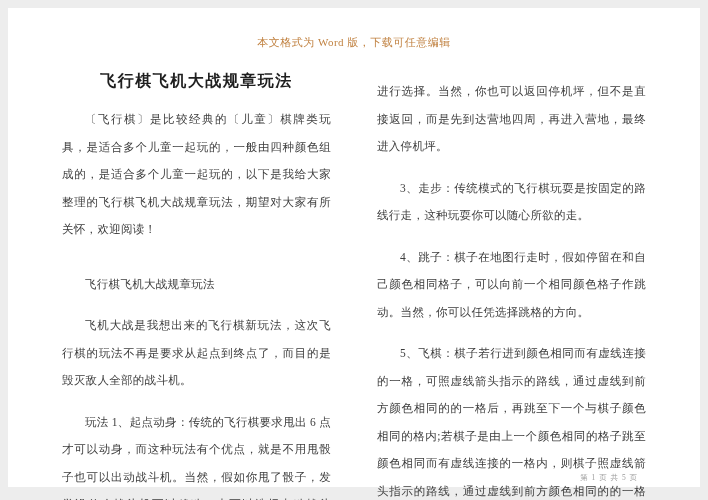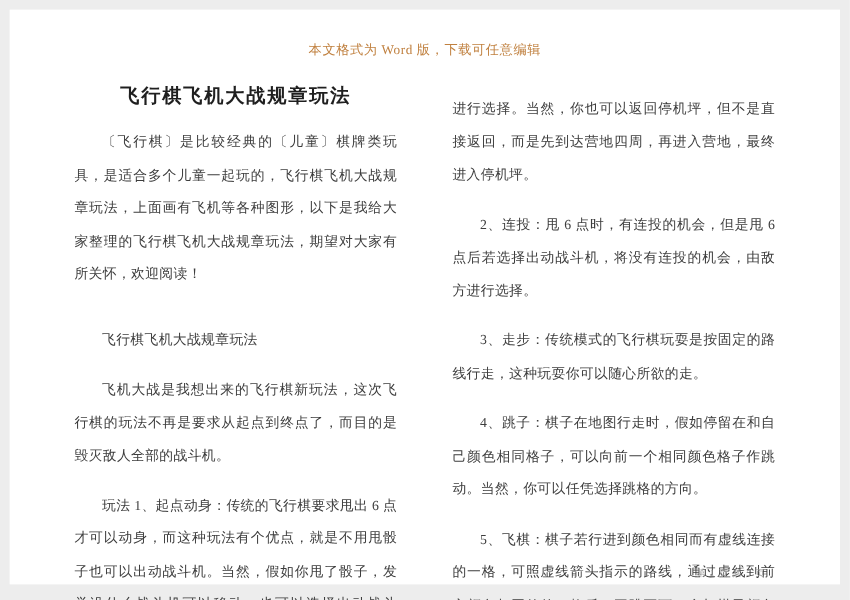--- a/index.html
+++ b/index.html
@@ -72,29 +72,28 @@
 <body>
 
 <div class="page">
 
   <div class="header-notice">本文格式为 Word 版，下载可任意编辑</div>
 
   <div class="content">
 
     <div class="col">
       <div class="doc-title">飞行棋飞机大战规章玩法</div>
-      <p class="para indent">〔飞行棋〕是比较经典的〔儿童〕棋牌类玩具，是适合多个儿童一起玩的，飞行棋飞机大战规章玩法，上面画有飞机等各种图形，以下是我给大家整理的飞行棋飞机大战规章玩法，期望对大家有所关怀，欢迎阅读！</p>
+      <p class="para indent">〔飞行棋〕是比较经典的〔儿童〕棋牌类玩具，是适合多个儿童一起玩的，一般由四种颜色组成的，是适合多个儿童一起玩的，以下是我给大家整理的飞行棋飞机大战规章玩法，期望对大家有所关怀，欢迎阅读！</p>
       <p class="para indent gap-before">飞行棋飞机大战规章玩法</p>
       <p class="para indent">飞机大战是我想出来的飞行棋新玩法，这次飞行棋的玩法不再是要求从起点到终点了，而目的是毁灭敌人全部的战斗机。</p>
       <p class="para indent">玩法 1、起点动身：传统的飞行棋要求甩出 6 点才可以动身，而这种玩法有个优点，就是不用甩骰子也可以出动战斗机。当然，假如你甩了骰子，发觉没什么战斗机可以移动。也可以选择出动战斗机。但是，有两点规章：1、起点只能有一架战斗机停留，不能有多架战斗机停留。2、甩 6 点时若选择出动战斗机，将没有连投的机会，由敌方</p>
     </div>
 
     <div class="col">
       <p class="para">进行选择。当然，你也可以返回停机坪，但不是直接返回，而是先到达营地四周，再进入营地，最终进入停机坪。</p>
-      <p class="para indent">2、连投：甩 6 点时，有连投的机会，但是甩 6 点后若选择出动战斗机，将没有连投的机会，由敌方进行选择。</p>
       <p class="para indent">3、走步：传统模式的飞行棋玩耍是按固定的路线行走，这种玩耍你可以随心所欲的走。</p>
       <p class="para indent">4、跳子：棋子在地图行走时，假如停留在和自己颜色相同格子，可以向前一个相同颜色格子作跳动。当然，你可以任凭选择跳格的方向。</p>
       <p class="para indent">5、飞棋：棋子若行进到颜色相同而有虚线连接的一格，可照虚线箭头指示的路线，通过虚线到前方颜色相同的的一格后，再跳至下一个与棋子颜色相同的格内;若棋子是由上一个颜色相同的格子跳至颜色相同而有虚线连接的一格内，则棋子照虚线箭头指示的路线，通过虚线到前方颜色相同的的一格后，棋子就不再移动。假如刚好遇到</p>
     </div>
 
   </div>
 
   <div class="page-footer">第 1 页 共 5 页</div>
 
 </div>

